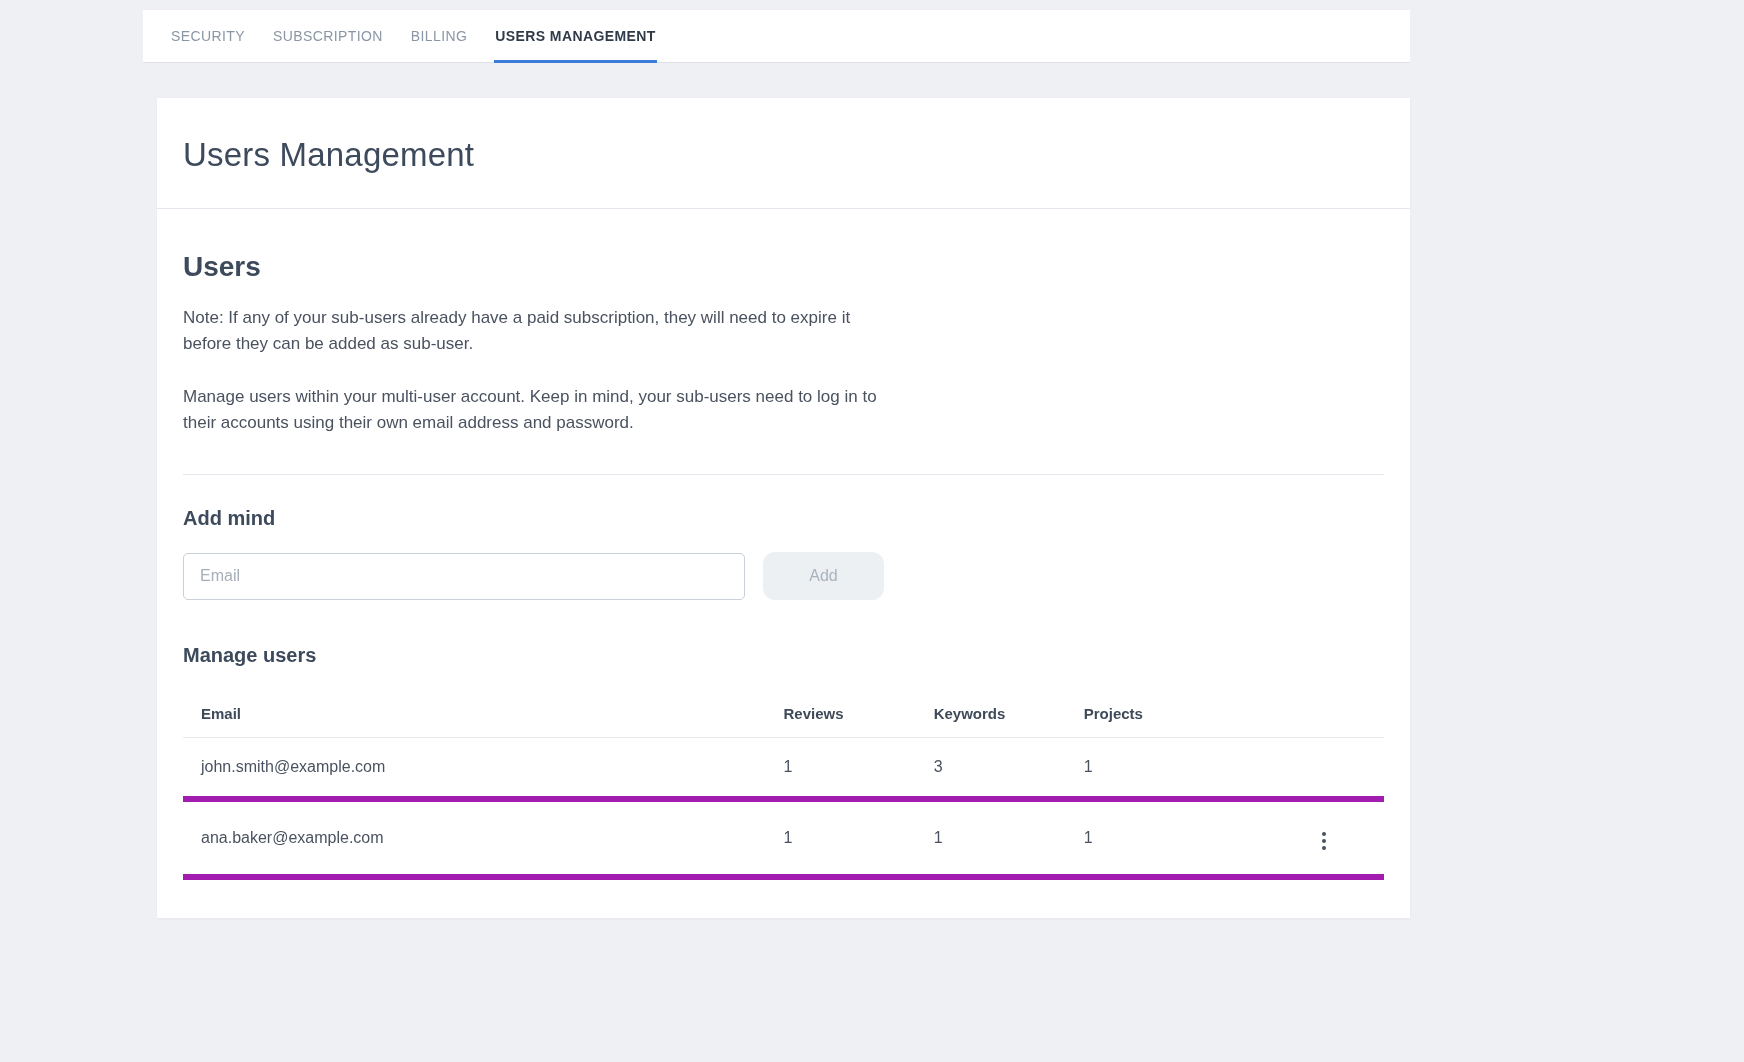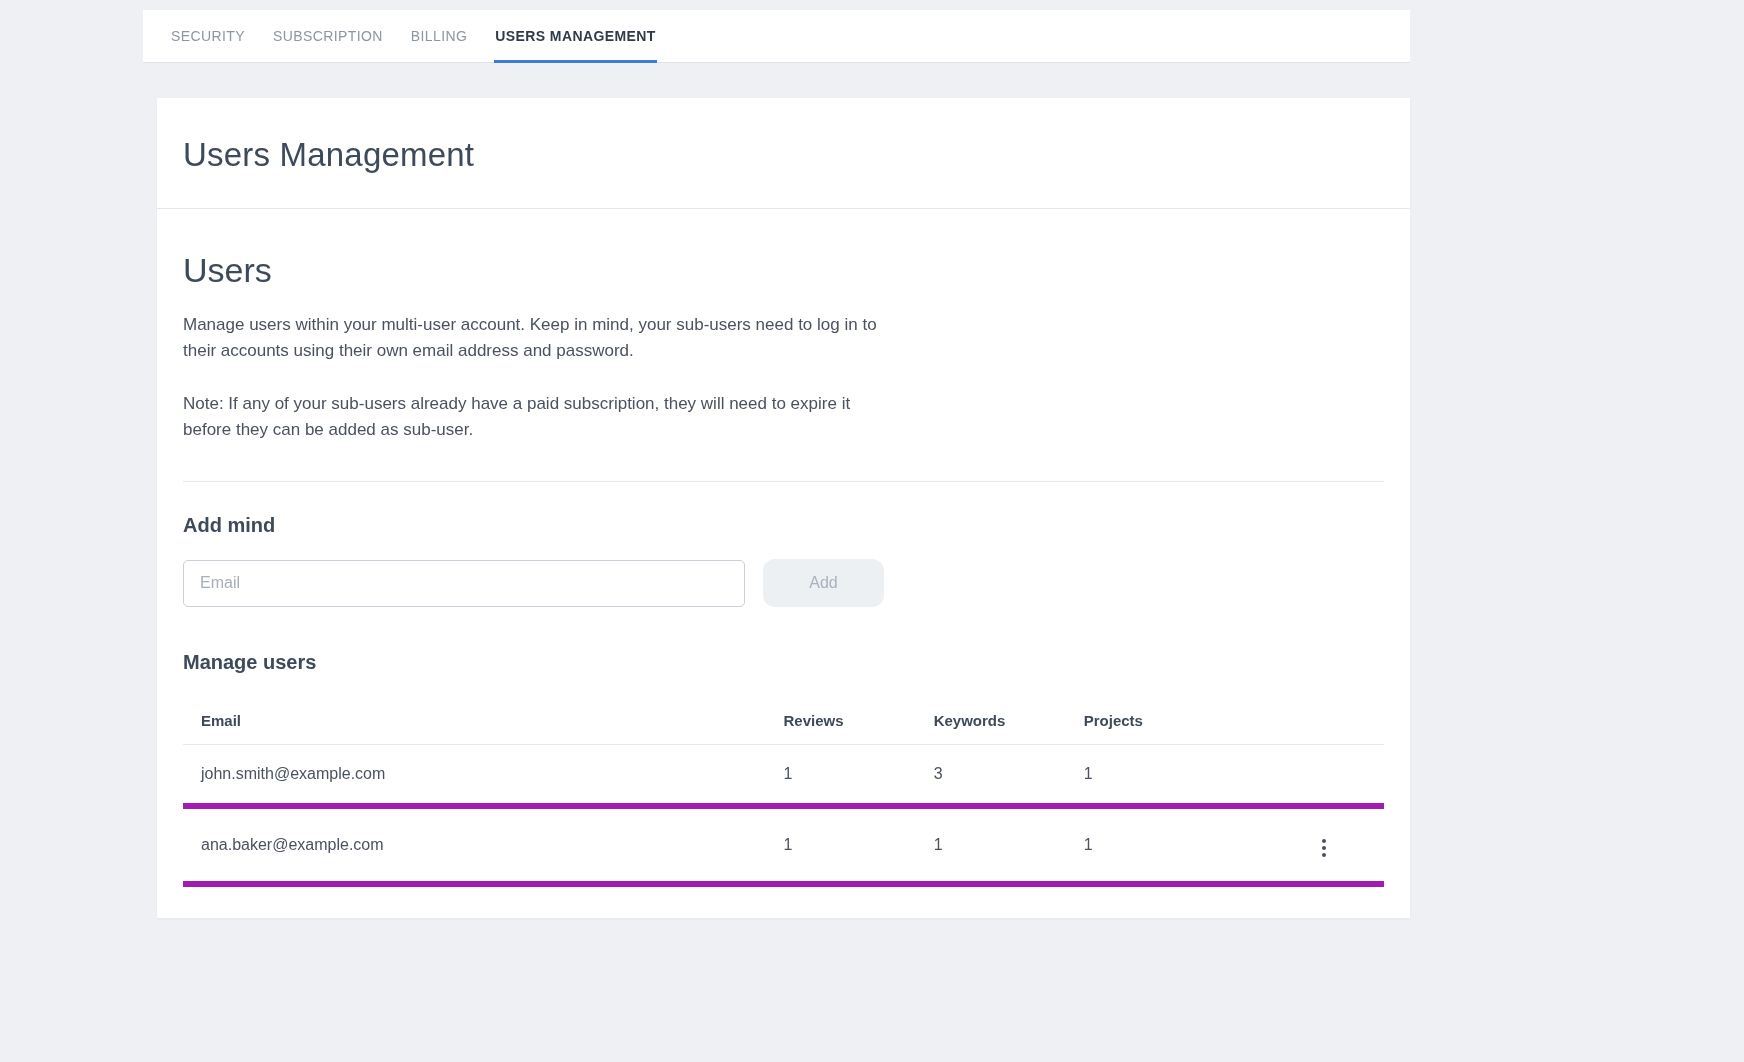--- a/index.html
+++ b/index.html
@@ -64,22 +64,22 @@
   .card-header h1{
     font-size:33px;
     font-weight:400;
     color:var(--heading);
     letter-spacing:.2px;
   }
   .card-body{padding:0 26px 40px 26px;}
 
   .card-body h2{
     margin:42px 0 22px 0;
-    font-size:34px;
-    font-weight:400;
+    font-size:28px;
+    font-weight:700;
     color:var(--heading);
   }
   .card-body p{
     font-size:17px;
     line-height:26px;
     color:var(--body_text);
     max-width:700px;
     margin:0 0 27px 0;
   }
   .divider{
@@ -165,22 +165,22 @@
 
   <main class="card">
 
     <header class="card-header">
       <h1>Users Management</h1>
     </header>
 
     <section class="card-body">
 
       <h2>Users</h2>
+      <p>Note: If any of your sub-users already have a paid subscription, they will need to expire it before they can be added as sub-user.</p>
       <p>Manage users within your multi-user account. Keep in mind, your sub-users need to log in to their accounts using their own email address and password.</p>
-      <p>Note: If any of your sub-users already have a paid subscription, they will need to expire it before they can be added as sub-user.</p>
 
       <hr class="divider">
 
       <h3 class="sub-heading">Add mind</h3>
       <div class="add-row">
         <input type="text" class="email-input" placeholder="Email" style="">
         <button class="add-btn">Add</button>
       </div>
 
       <h3 class="sub-heading manage-heading">Manage users</h3>

